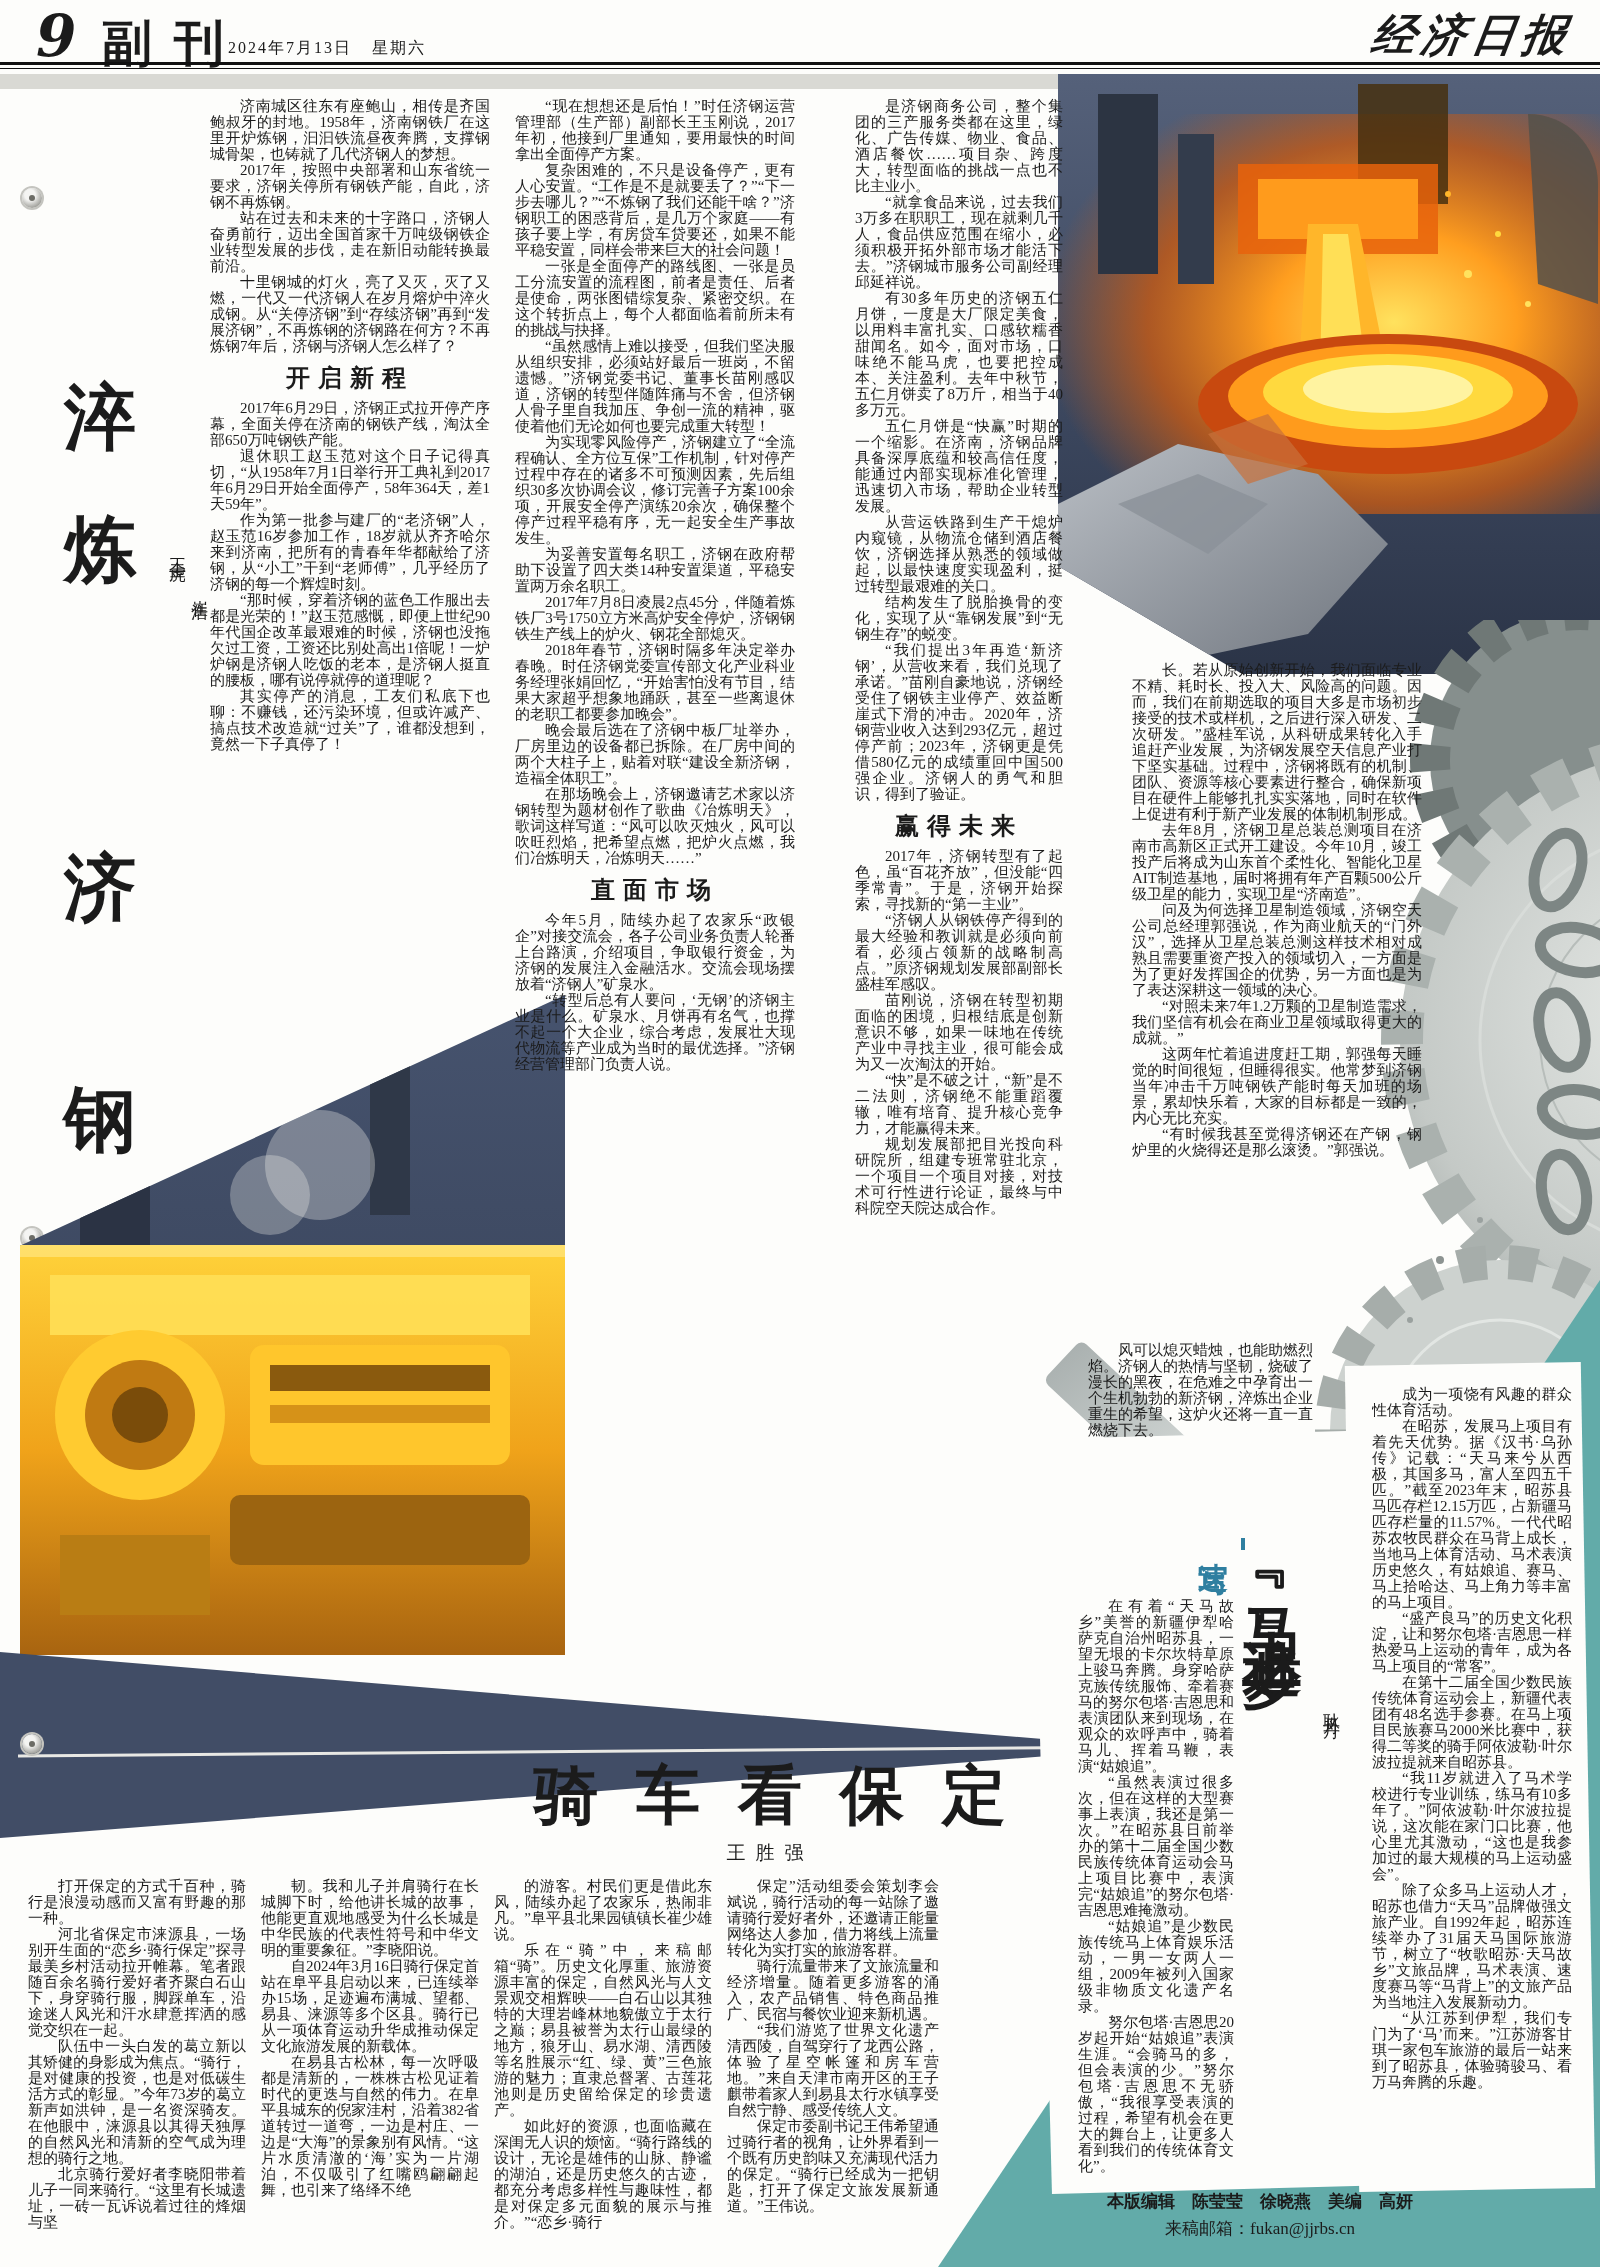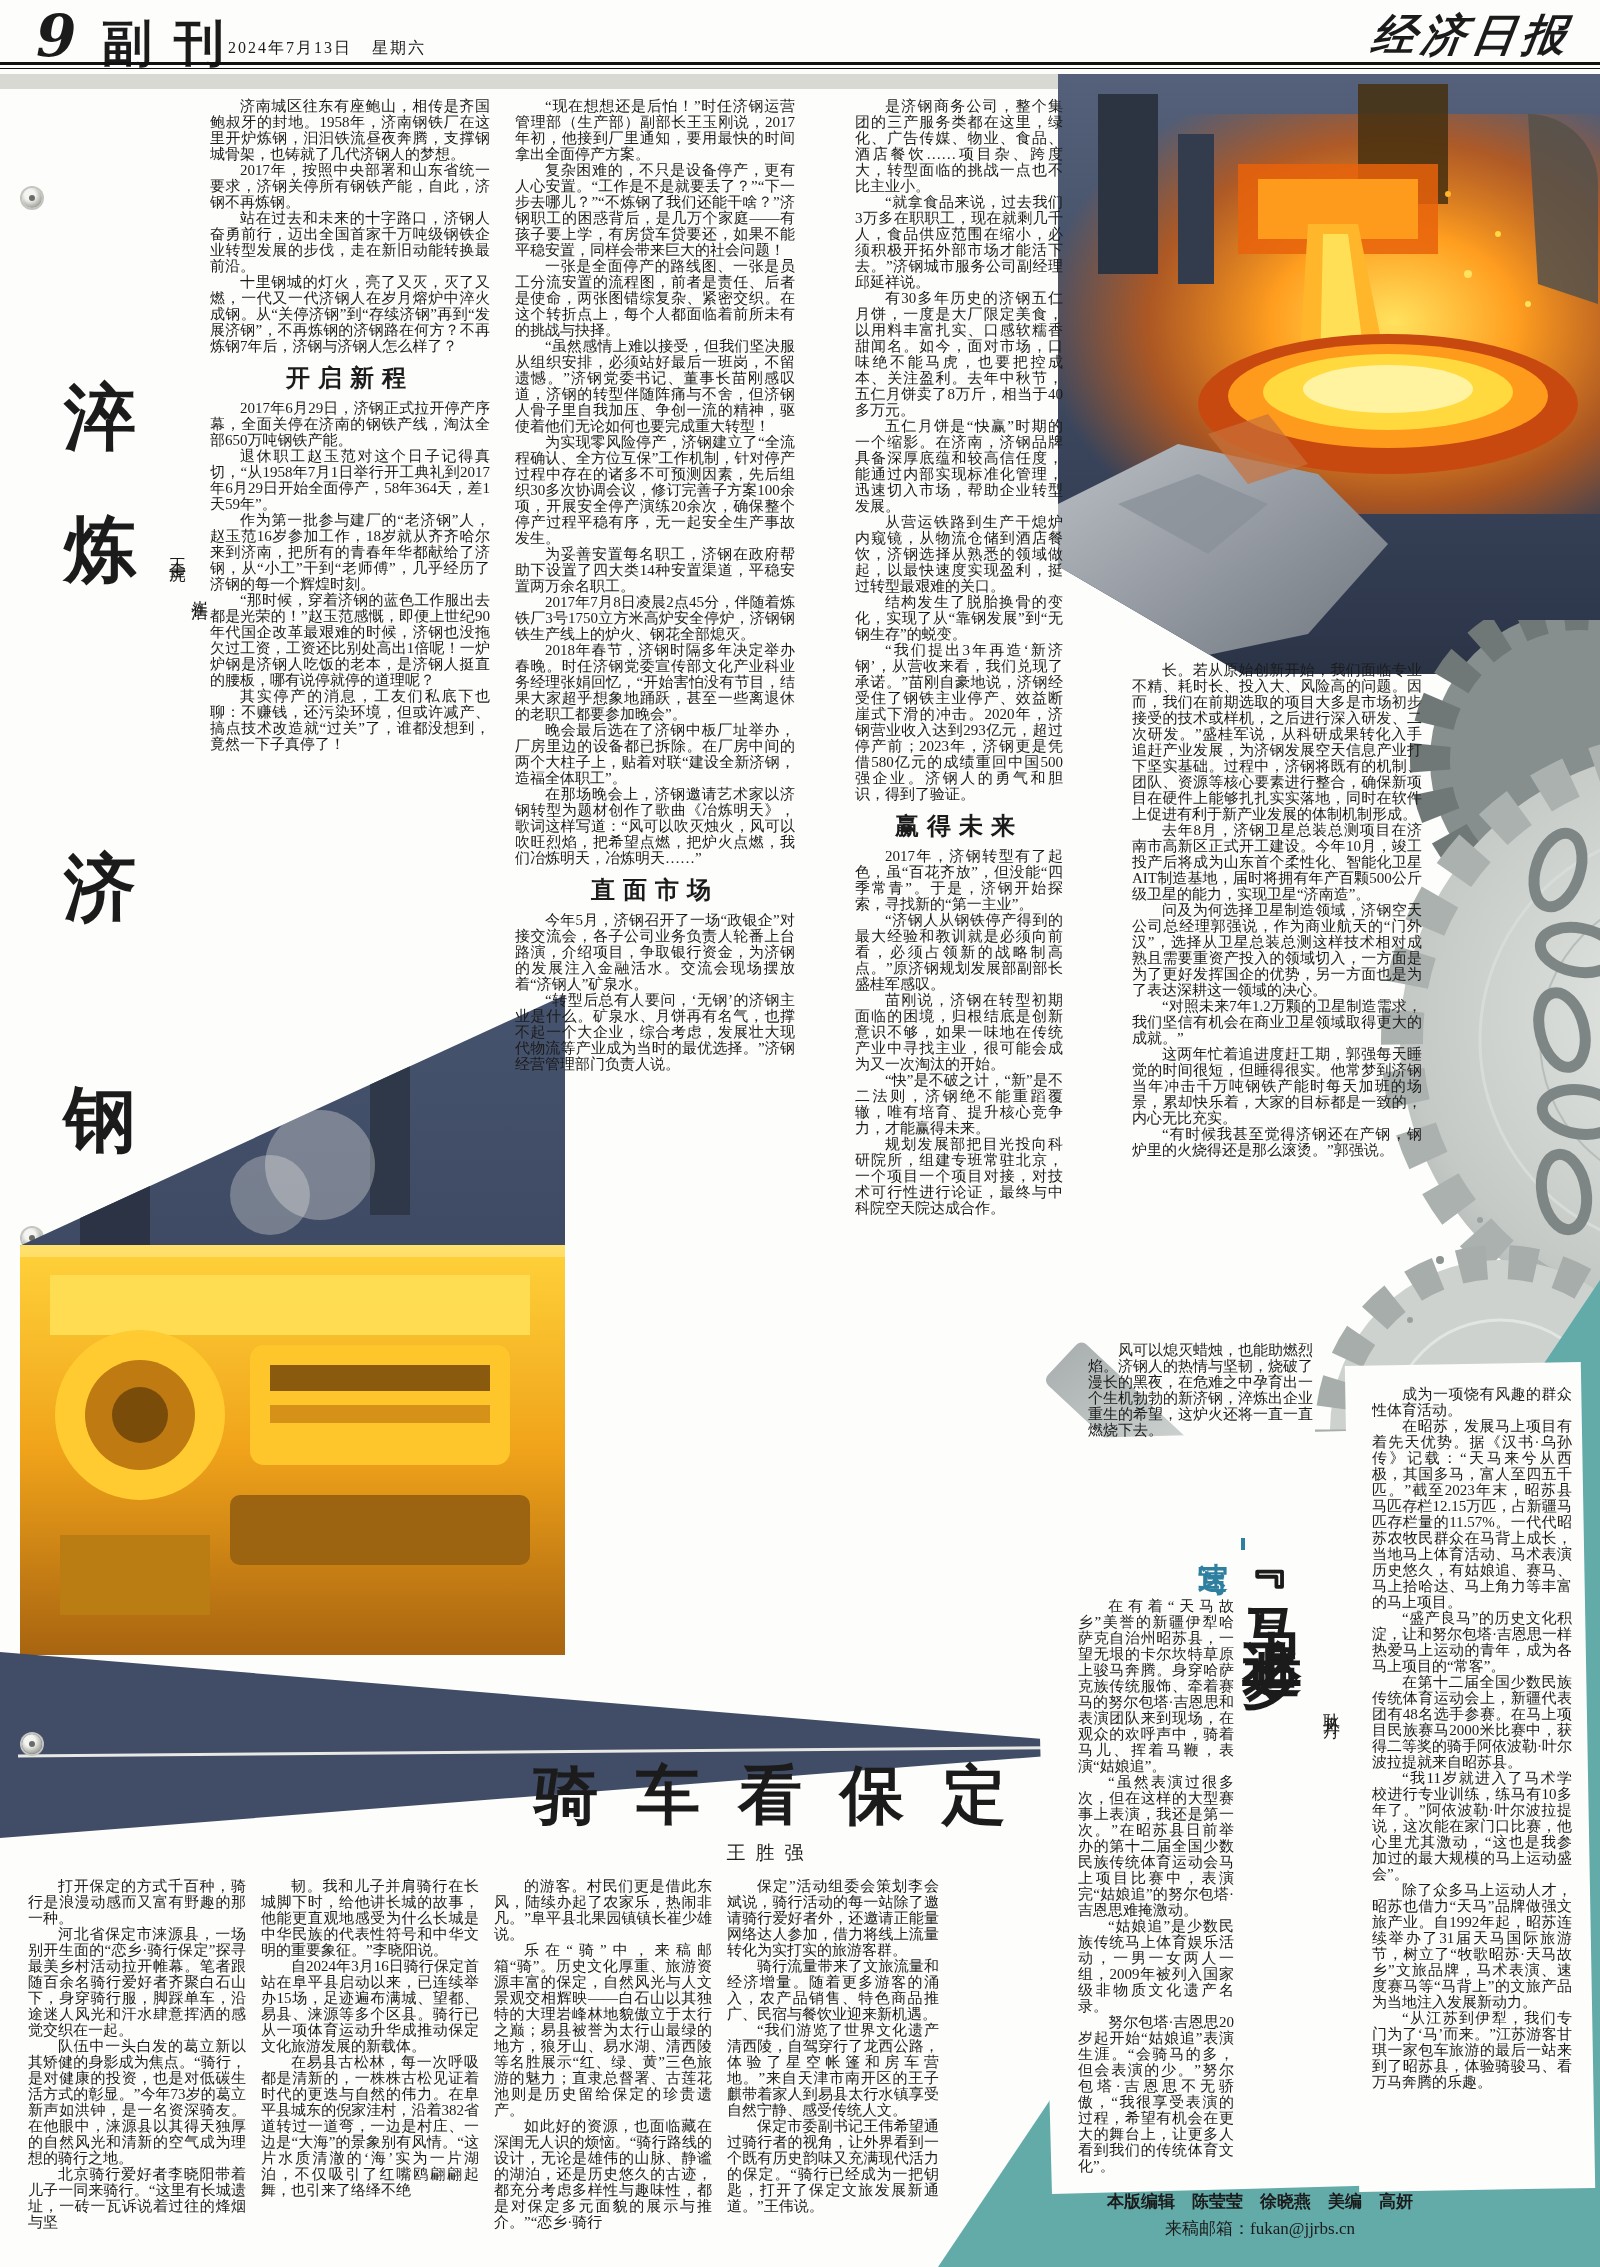--- a/index.html
+++ b/index.html
@@ -214,21 +214,21 @@
         <p>“虽然感情上难以接受，但我们坚决服从组织安排，必须站好最后一班岗，不留遗憾。”济钢党委书记、董事长苗刚感叹道，济钢的转型伴随阵痛与不舍，但济钢人骨子里自我加压、争创一流的精神，驱使着他们无论如何也要完成重大转型！</p>
         <p>为实现零风险停产，济钢建立了“全流程确认、全方位互保”工作机制，针对停产过程中存在的诸多不可预测因素，先后组织30多次协调会议，修订完善子方案100余项，开展安全停产演练20余次，确保整个停产过程平稳有序，无一起安全生产事故发生。</p>
         <p>为妥善安置每名职工，济钢在政府帮助下设置了四大类14种安置渠道，平稳安置两万余名职工。</p>
         <p>2017年7月8日凌晨2点45分，伴随着炼铁厂3号1750立方米高炉安全停炉，济钢钢铁生产线上的炉火、钢花全部熄灭。</p>
         <p>2018年春节，济钢时隔多年决定举办春晚。时任济钢党委宣传部文化产业科业务经理张娟回忆，“开始害怕没有节目，结果大家超乎想象地踊跃，甚至一些离退休的老职工都要参加晚会”。</p>
         <p>晚会最后选在了济钢中板厂址举办，厂房里边的设备都已拆除。在厂房中间的两个大柱子上，贴着对联“建设全新济钢，造福全体职工”。</p>
         <p>在那场晚会上，济钢邀请艺术家以济钢转型为题材创作了歌曲《冶炼明天》，歌词这样写道：“风可以吹灭烛火，风可以吹旺烈焰，把希望点燃，把炉火点燃，我们冶炼明天，冶炼明天……”</p>
       </div>
     <h3 class="sechead">直面市场</h3>
     <div>
-        <p>今年5月，济钢召开了一场“政银企”对接交流会，各子公司业务负责人轮番上台路演，介绍项目，争取银行资金，为济钢的发展注入金融活水。交流会现场摆放着“济钢人”矿泉水。</p>
+        <p>今年5月，陆续办起了农家乐“政银企”对接交流会，各子公司业务负责人轮番上台路演，介绍项目，争取银行资金，为济钢的发展注入金融活水。交流会现场摆放着“济钢人”矿泉水。</p>
         <p>“转型后总有人要问，‘无钢’的济钢主业是什么。矿泉水、月饼再有名气，也撑不起一个大企业，综合考虑，发展壮大现代物流等产业成为当时的最优选择。”济钢经营管理部门负责人说。</p>
       </div>
   </div>
 
   <div class="col" style="left:855px;top:98px;width:208px;height:1542px;">
     <div>
         <p>是济钢商务公司，整个集团的三产服务类都在这里，绿化、广告传媒、物业、食品、酒店餐饮……项目杂、跨度大，转型面临的挑战一点也不比主业小。</p>
         <p>“就拿食品来说，过去我们3万多在职职工，现在就剩几千人，食品供应范围在缩小，必须积极开拓外部市场才能活下去。”济钢城市服务公司副经理邱延祥说。</p>
         <p>有30多年历史的济钢五仁月饼，一度是大厂限定美食，以用料丰富扎实、口感软糯香甜闻名。如今，面对市场，口味绝不能马虎，也要把控成本、关注盈利。去年中秋节，五仁月饼卖了8万斤，相当于40多万元。</p>
         <p>五仁月饼是“快赢”时期的一个缩影。在济南，济钢品牌具备深厚底蕴和较高信任度，能通过内部实现标准化管理，迅速切入市场，帮助企业转型发展。</p>

